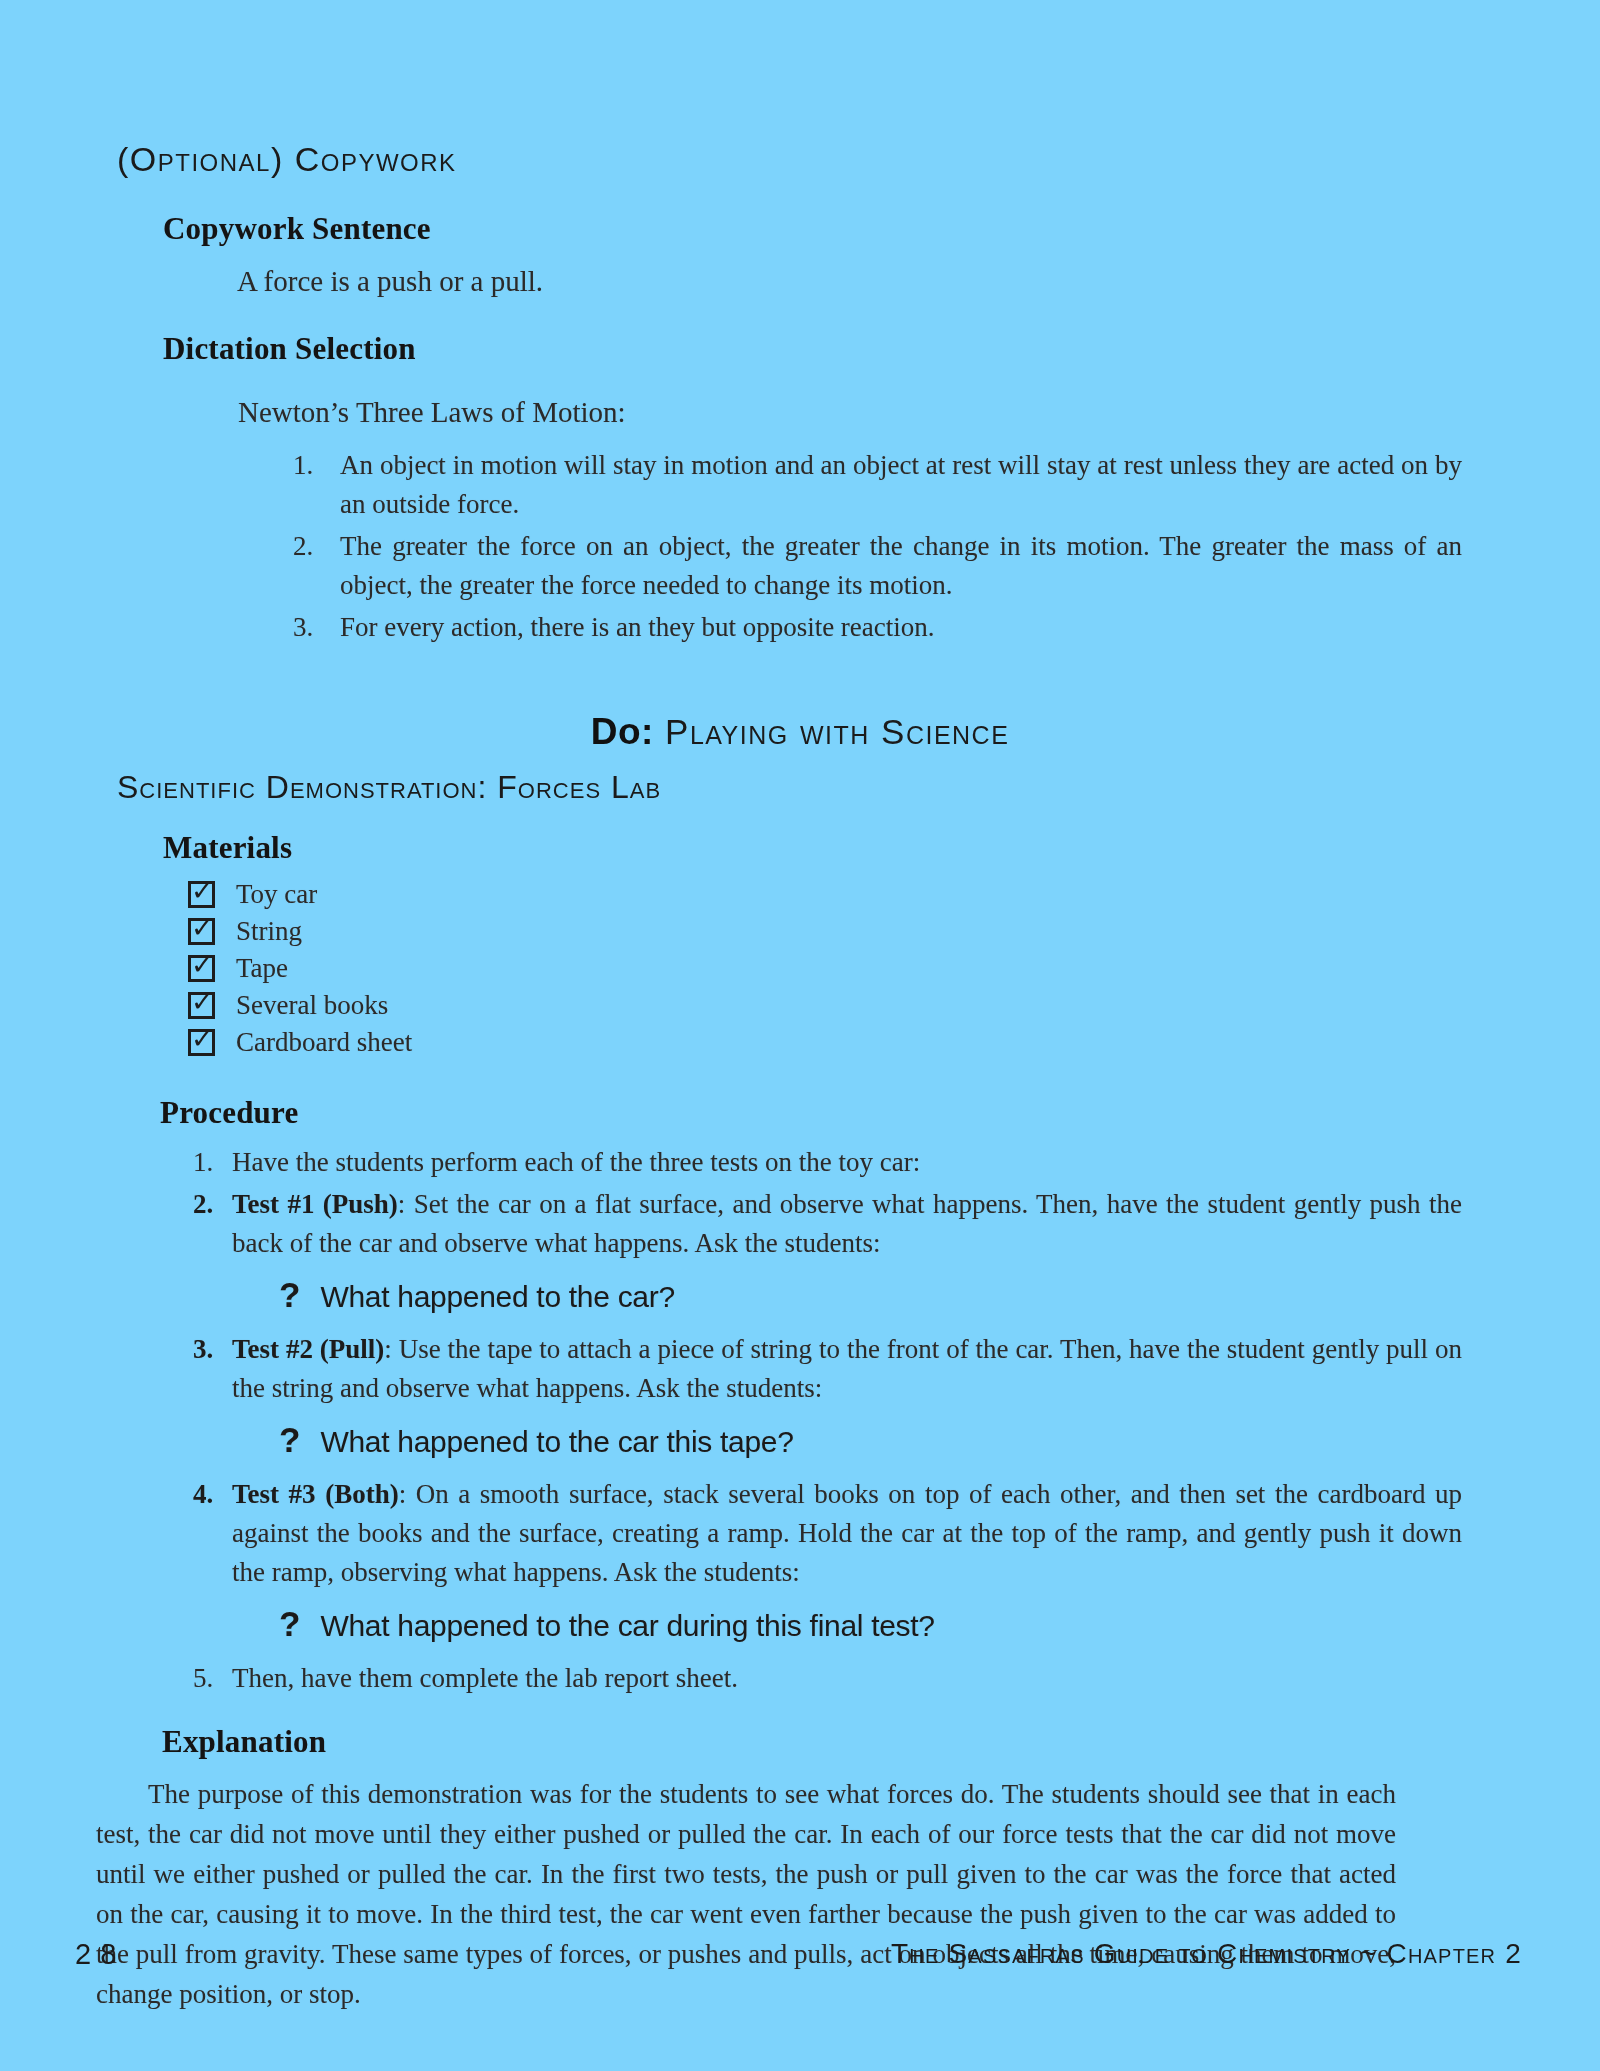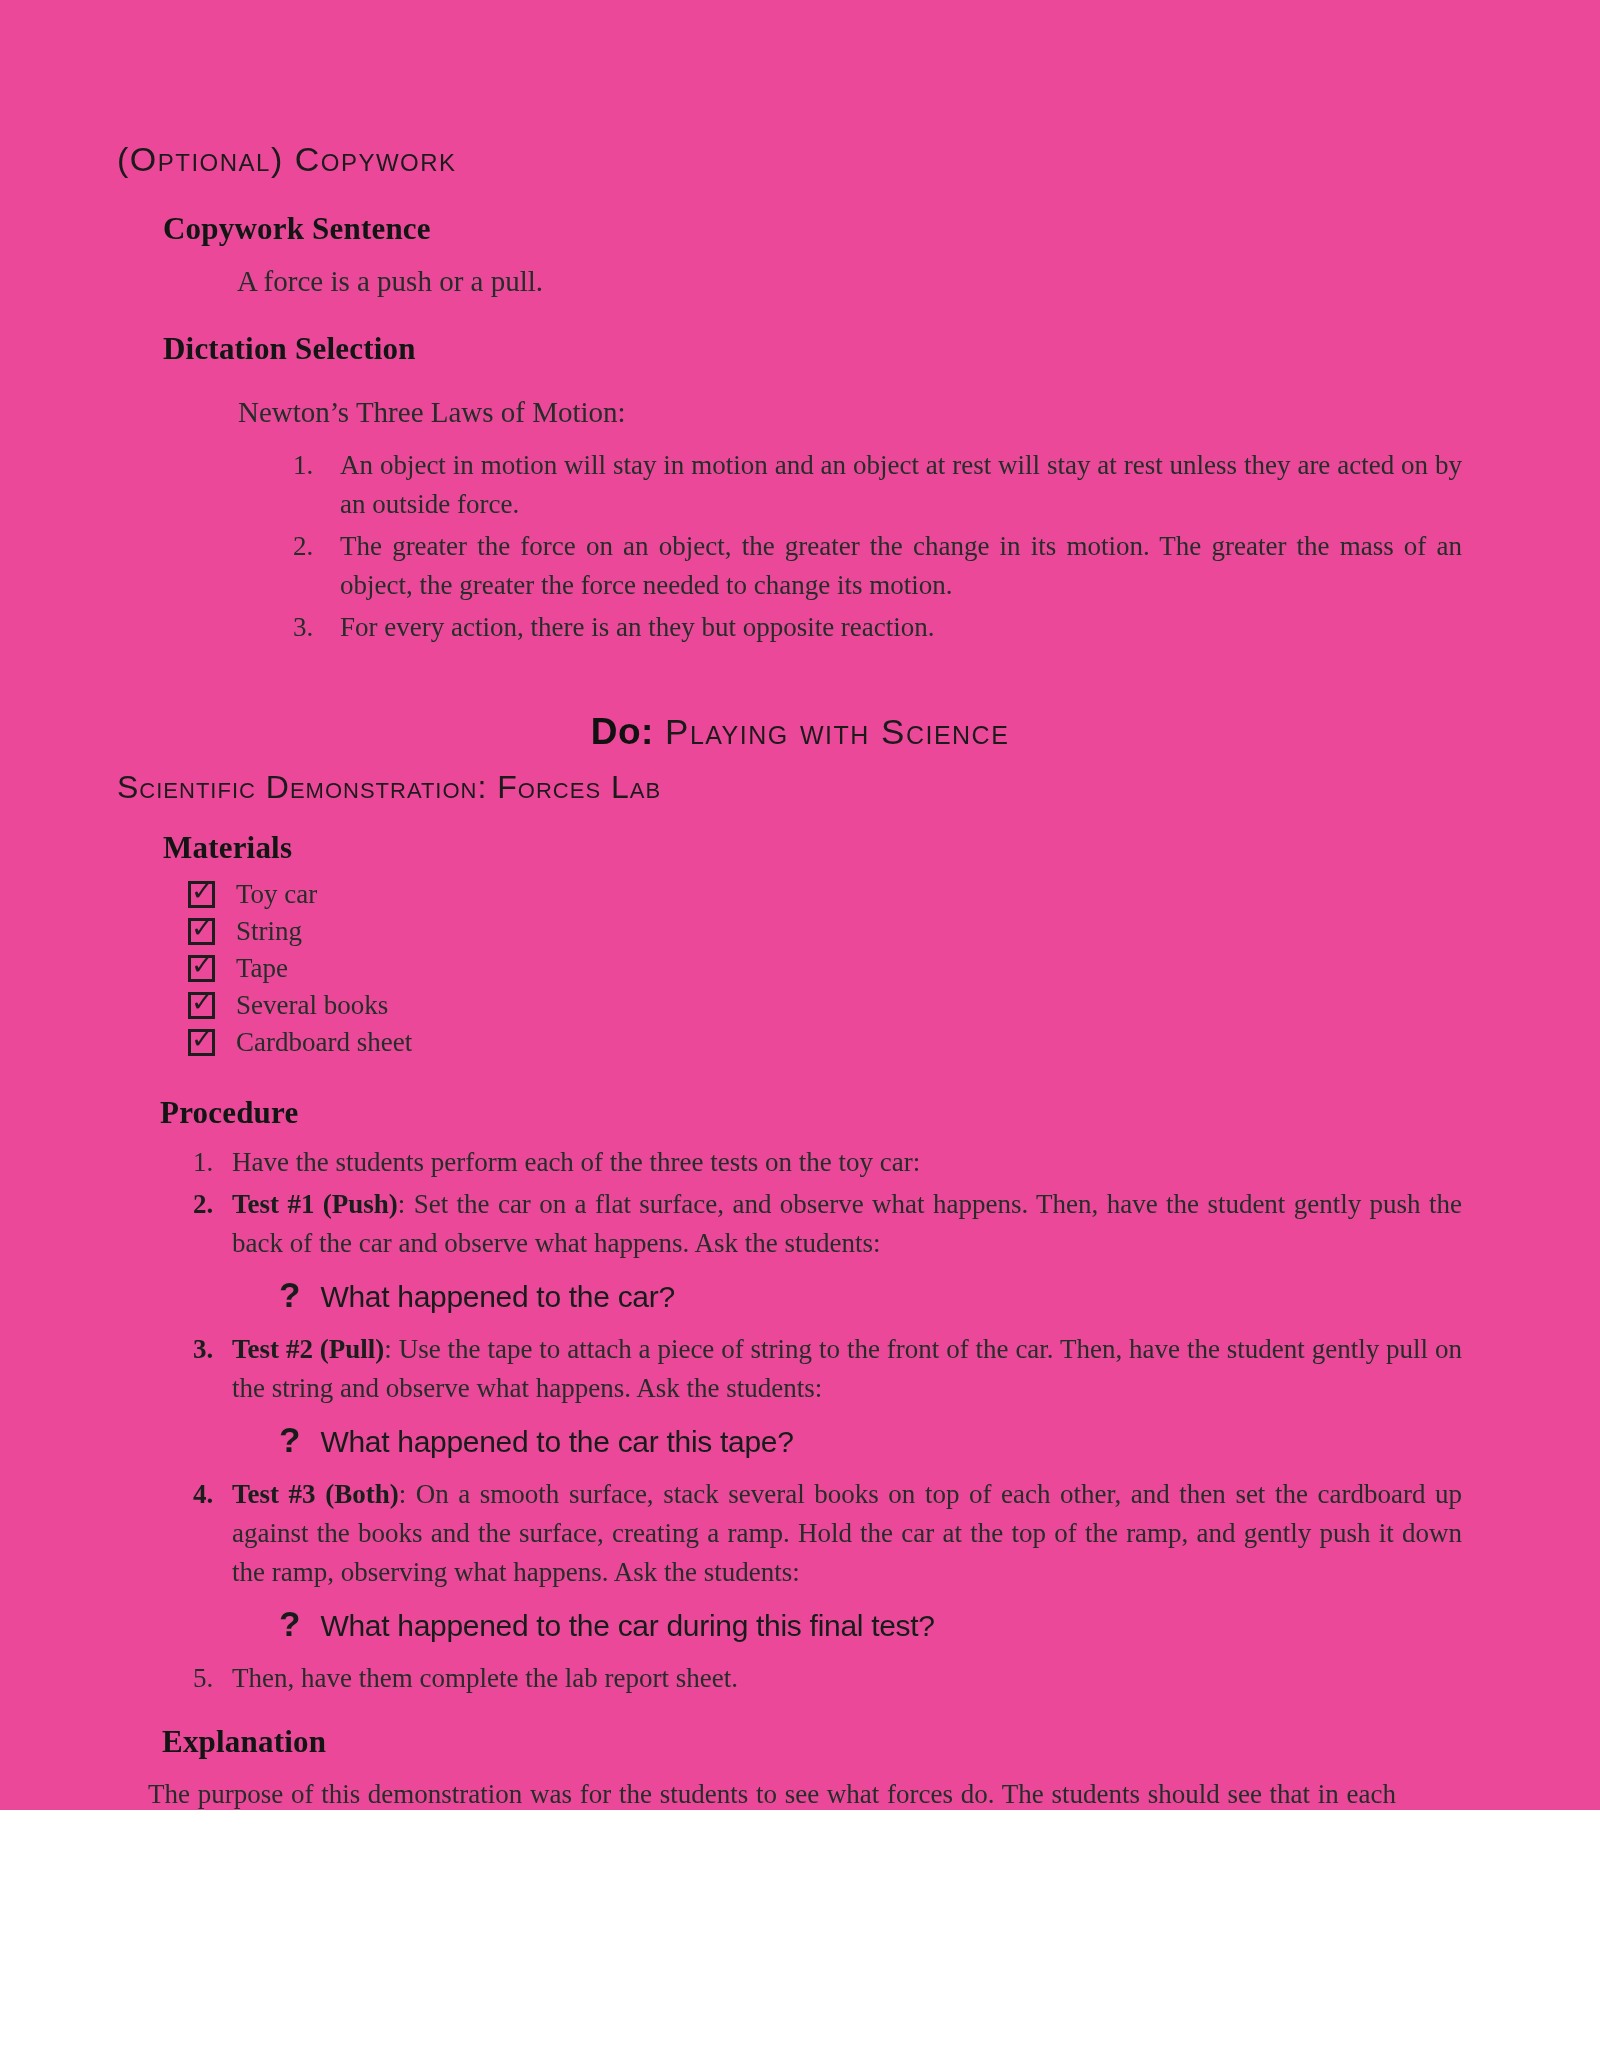--- a/index.html
+++ b/index.html
@@ -1,20 +1,20 @@
 <!DOCTYPE html>
 <html><head>
 <meta charset="utf-8">
 <style>
   html, body { margin: 0; padding: 0; background: #ffffff; }
   .page {
     position: relative;
     width: 1600px;
-    height: 1810px;
-    background: #ec4899;
+    height: 2071px;
+    background: #7dd3fc;
     overflow: hidden;
     font-family: "Liberation Serif", "DejaVu Serif", serif;
     color: #262626;
   }
   .scan-soft { text-shadow: 0 0 1px rgba(140,140,140,0.35); }
 
   
   .sc {
     font-family: "Liberation Sans", "DejaVu Sans", sans-serif;
     font-variant: small-caps;

